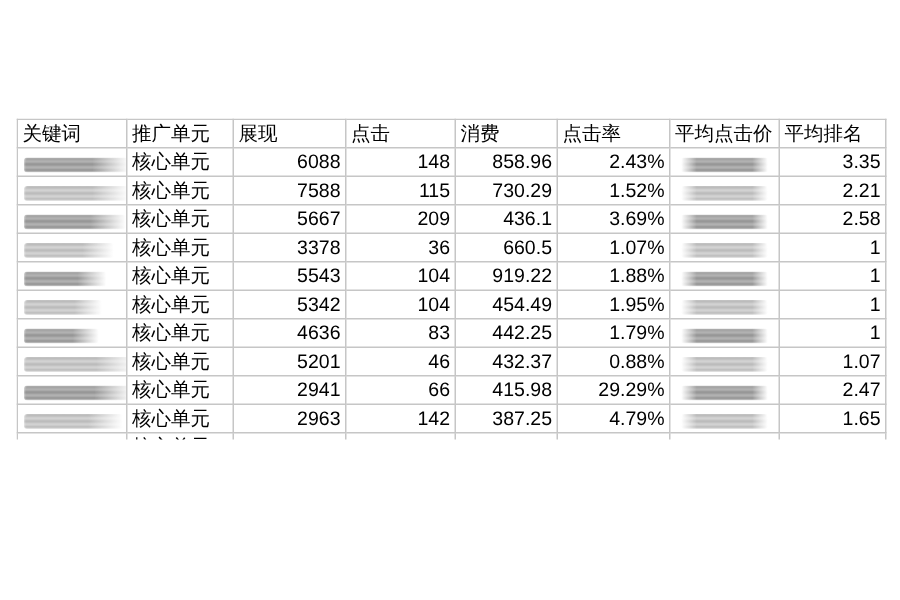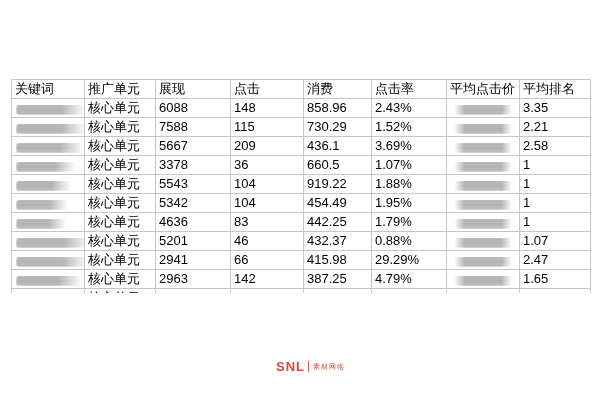--- a/index.html
+++ b/index.html
@@ -11,21 +11,21 @@
   .canvas { position:relative; width:600px; height:400px; background:#fff; overflow:hidden; }
 
   
   .sheet { position:absolute; left:0; top:79px; width:581px; height:214px; overflow:hidden;margin-left:11px; }
   table.grid { border-collapse:collapse; table-layout:fixed; width:579px; }
   table.grid td {
     border:1px solid #c6c6c6; height:18px; padding:0 3px;
     font-size:13px; line-height:18px; color:#000;
     white-space:nowrap; overflow:hidden; vertical-align:middle;
   }
-  td.num { text-align:left; }
+  td.num { text-align:right; }
   td.th  { text-align:left; }
 
   
   .streak {
     display:block; height:10px; margin:4px 0 0 1px; border-radius:2px;
     background:repeating-linear-gradient(to bottom,
       rgba(70,70,70,0.80) 0px 1px,
       rgba(185,185,185,0.50) 1px 2px,
       rgba(105,105,105,0.70) 2px 3px,
       rgba(235,235,235,0.30) 3px 4px);
@@ -227,20 +227,15 @@
             <td class="num"></td>
             <td class="num"></td>
             <td class="num"></td>
             <td></td>
             <td class="num"></td>
           </tr>
         </tbody>
     </table>
   </div>
 
-  <div class="wm">
-    <span class="wm-snl" style="color: rgb(217, 73, 63);">SNL</span>
-    <span class="wm-bar" style="background: rgb(217, 73, 63);"></span>
-    <span class="wm-cn" style="color: rgb(217, 73, 63);">素材网络</span>
-  </div>
 
 
 </div>
 
 </body></html>

